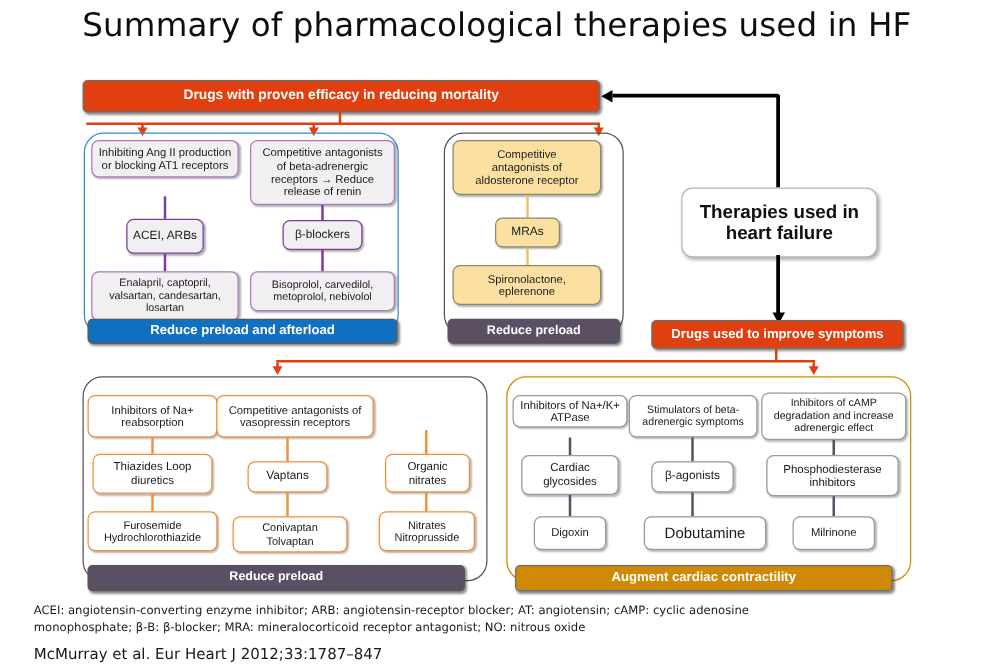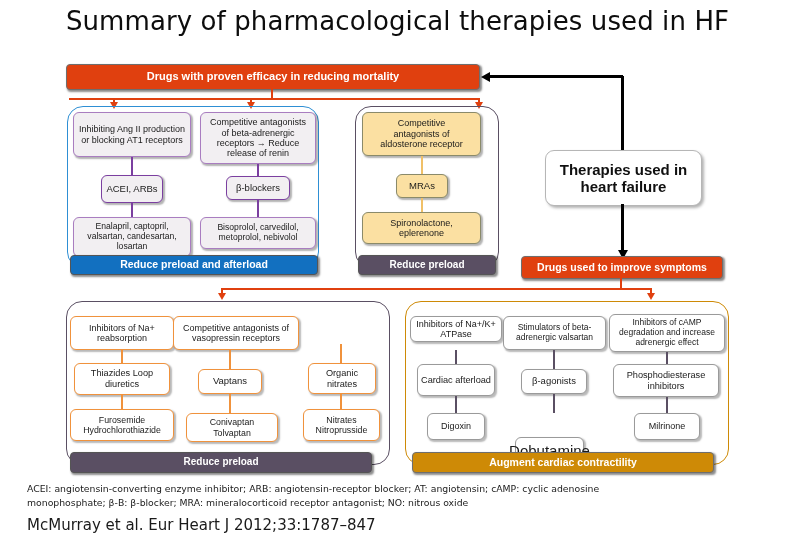--- a/index.html
+++ b/index.html
@@ -79,21 +79,21 @@
   }
   .arrow-black-down{
     position:absolute;width:0;height:0;
     border-left:5px solid transparent;border-right:5px solid transparent;
     border-top:9px solid #000000;
   }
 
   
   .foot{position:absolute;font-size:9.3px;color:#1a1a1a;line-height:1.45;
         font-family:"DejaVu Sans",sans-serif;}
-  .foot2{position:absolute;font-size:15px;color:#1a1a1a;
+  .foot2{position:absolute;font-size:12px;color:#1a1a1a;
         font-family:"DejaVu Sans",sans-serif;}
 
   .clipwrap{overflow:hidden;}
 </style>
 </head>
 <body>
 
 <div id="root">
 
   <div class="title">Summary of pharmacological therapies used in HF</div>
@@ -117,21 +117,21 @@
   <div class="arrow-black-left" style="left:481px;top:71.5px;"></div>
 
   <div class="center-box" style="left:545px;top:150px;width:155px;height:54px;">Therapies used in heart failure</div>
 
   <div class="conn c-black" style="left:621px;top:204px;width:3px;height:48px;"></div>
   <div class="arrow-black-down" style="left:617.5px;top:250px;"></div>
 
   <div class="group-outline g-blue" style="left:67px;top:106px;width:250px;height:160px;"></div>
   <div class="group-outline g-purple" style="left:355px;top:106px;width:142px;height:160px;"></div>
 
-  <div class="node n-lav" style="left:73px;top:112px;width:118px;height:45px;font-size:9px;padding:2px 4px;">Inhibiting Ang II production or blocking AT1 receptors</div>
+  <div class="node n-lav" style="left:73px;top:112px;width:118px;height:30px;font-size:9px;padding:2px 4px;">Inhibiting Ang II production or blocking AT1 receptors</div>
   <div class="conn c-purple" style="left:131px;top:157px;width:2px;height:18px;"></div>
   <div class="node n-lav-dk" style="left:101px;top:175px;width:62px;height:28px;font-size:9.5px;">ACEI, ARBs</div>
   <div class="conn c-purple" style="left:131px;top:203px;width:2px;height:14px;"></div>
   <div class="node n-lav clipwrap" style="left:73px;top:217px;width:118px;height:40px;font-size:8.6px;padding:2px 4px;align-items:flex-start;padding-top:4px;">Enalapril, captopril, valsartan, candesartan, losartan</div>
 
   <div class="node n-lav" style="left:200px;top:112px;width:116px;height:52px;font-size:9px;padding:2px 4px;">Competitive antagonists of beta-adrenergic receptors → Reduce release of renin</div>
   <div class="conn c-purple" style="left:257px;top:164px;width:2px;height:12px;"></div>
   <div class="node n-lav-dk" style="left:226px;top:176px;width:64px;height:24px;font-size:9.5px;">β-blockers</div>
   <div class="conn c-purple" style="left:257px;top:200px;width:2px;height:17px;"></div>
   <div class="node n-lav" style="left:200px;top:217px;width:116px;height:32px;font-size:8.6px;padding:2px 4px;">Bisoprolol, carvedilol, metoprolol, nebivolol</div>
@@ -169,29 +169,29 @@
   <div class="conn c-orange" style="left:229px;top:394px;width:2px;height:19px;"></div>
   <div class="node n-orange" style="left:186px;top:413px;width:92px;height:29px;font-size:8.8px;padding:2px 3px;">Conivaptan Tolvaptan</div>
 
   <div class="conn c-orange" style="left:340px;top:344px;width:2px;height:19px;"></div>
   <div class="node n-orange" style="left:308px;top:363px;width:68px;height:31px;font-size:9.2px;padding:2px 3px;">Organic nitrates</div>
   <div class="conn c-orange" style="left:340px;top:394px;width:2px;height:15px;"></div>
   <div class="node n-orange" style="left:303px;top:409px;width:77px;height:32px;font-size:8.8px;padding:2px 3px;">Nitrates Nitroprusside</div>
 
   <div class="node n-grey" style="left:410px;top:316px;width:92px;height:26px;font-size:9px;padding:2px 3px;">Inhibitors of Na+/K+ ATPase</div>
   <div class="conn c-slate" style="left:455px;top:350px;width:2px;height:14px;"></div>
-  <div class="node n-grey" style="left:417px;top:364px;width:78px;height:32px;font-size:9.2px;padding:2px 3px;">Cardiac afterload</div>
+  <div class="node n-grey" style="left:417px;top:364px;width:78px;height:32px;font-size:9.2px;padding:2px 3px;">Cardiac glycosides</div>
   <div class="conn c-slate" style="left:455px;top:396px;width:2px;height:17px;"></div>
   <div class="node n-grey" style="left:427px;top:413px;width:58px;height:27px;font-size:9px;">Digoxin</div>
 
-  <div class="node n-grey" style="left:503px;top:316px;width:103px;height:34px;font-size:8.5px;padding:2px 3px;">Stimulators of beta-adrenergic valsartan</div>
+  <div class="node n-grey" style="left:503px;top:316px;width:103px;height:34px;font-size:8.5px;padding:2px 3px;">Stimulators of beta-adrenergic symptoms</div>
   <div class="conn c-slate" style="left:553px;top:350px;width:2px;height:19px;"></div>
   <div class="node n-grey" style="left:521px;top:369px;width:66px;height:25px;font-size:9.5px;">β-agonists</div>
   <div class="conn c-slate" style="left:553px;top:394px;width:2px;height:19px;"></div>
-  <div class="node n-grey" style="left:515px;top:437px;width:69px;height:27px;font-size:15px;">Dobutamine</div>
+  <div class="node n-grey" style="left:515px;top:413px;width:98px;height:27px;font-size:12px;">Dobutamine</div>
 
   <div class="node n-grey" style="left:609px;top:314px;width:116px;height:38px;font-size:8.5px;padding:2px 3px;">Inhibitors of cAMP degradation and increase adrenergic effect</div>
   <div class="conn c-slate" style="left:666px;top:352px;width:2px;height:12px;"></div>
   <div class="node n-grey" style="left:613px;top:364px;width:106px;height:33px;font-size:9.2px;padding:2px 3px;">Phosphodiesterase inhibitors</div>
   <div class="conn c-slate" style="left:666px;top:397px;width:2px;height:16px;"></div>
   <div class="node n-grey" style="left:634px;top:413px;width:66px;height:27px;font-size:9px;">Milrinone</div>
 
   <div class="banner banner-purple" style="left:70px;top:452px;width:300px;height:19px;">Reduce preload</div>
   <div class="banner banner-gold" style="left:412px;top:452px;width:300px;height:19px;">Augment cardiac contractility</div>
 

